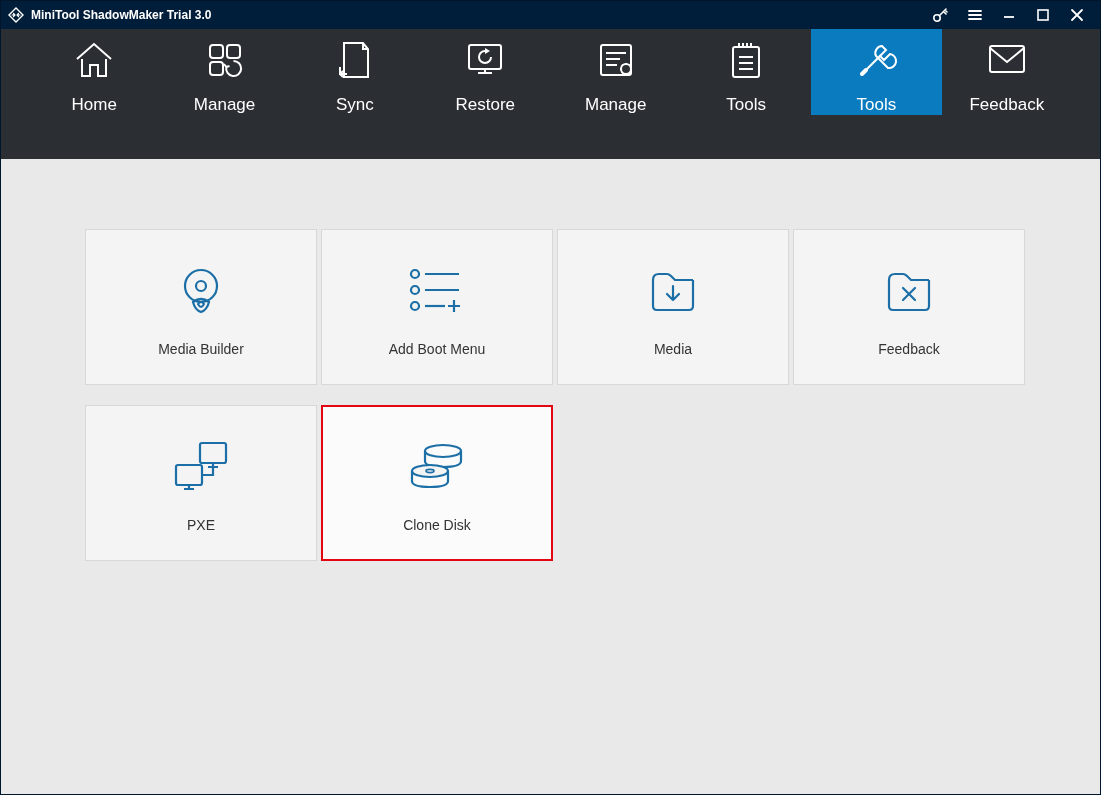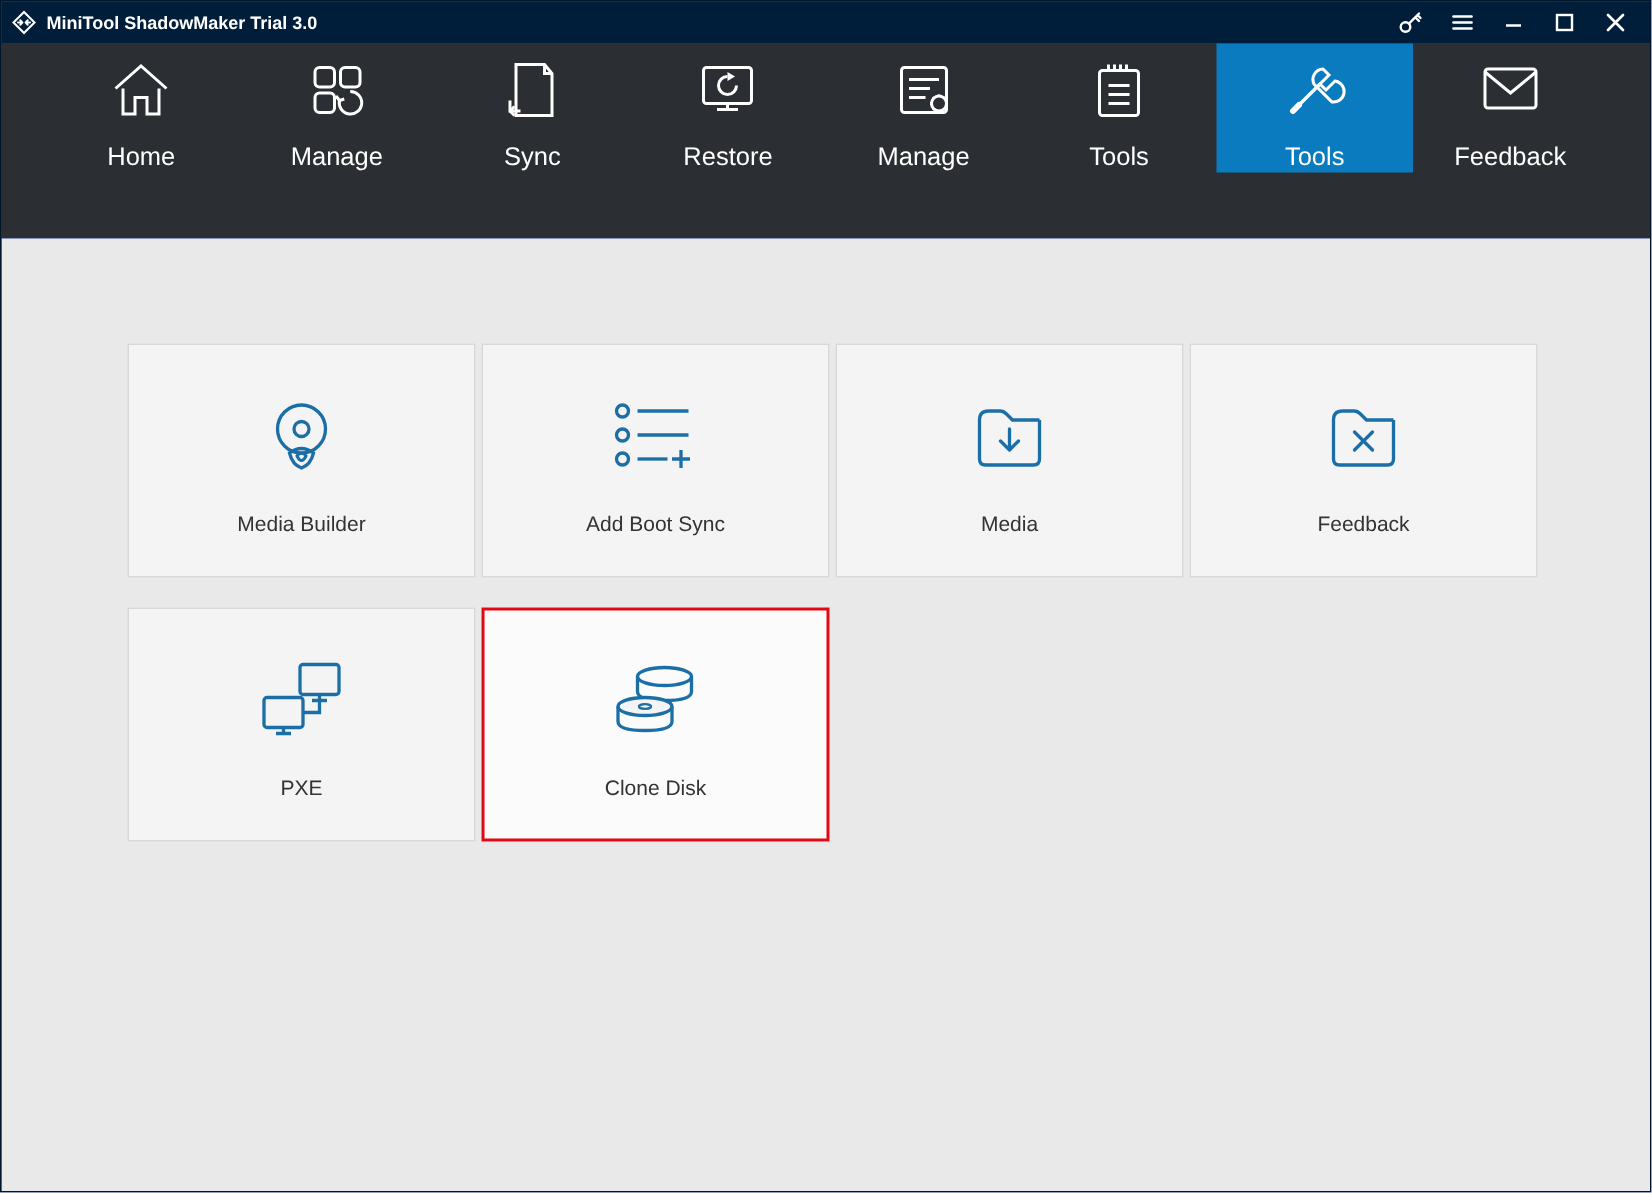--- a/index.html
+++ b/index.html
@@ -273,21 +273,21 @@
             <svg width="64" height="52" viewBox="0 0 64 52">
               <circle cx="10" cy="10" r="4" fill="none" stroke="#1b6fa6" stroke-width="2.2"></circle>
               <path d="M20 10 H54" stroke="#1b6fa6" stroke-width="2.2"></path>
               <circle cx="10" cy="26" r="4" fill="none" stroke="#1b6fa6" stroke-width="2.2"></circle>
               <path d="M20 26 H54" stroke="#1b6fa6" stroke-width="2.2"></path>
               <circle cx="10" cy="42" r="4" fill="none" stroke="#1b6fa6" stroke-width="2.2"></circle>
               <path d="M20 42 H40" stroke="#1b6fa6" stroke-width="2.2"></path>
               <path d="M49 36 V48 M43 42 H55" stroke="#1b6fa6" stroke-width="2.2"></path>
             </svg>
           </span>
-          <span class="tile-label">Add Boot Sync</span>
+          <span class="tile-label">Add Boot Menu</span>
         </div>
 
         <div class="tile">
           <span class="tile-icon">
             <svg width="52" height="48" viewBox="0 0 52 48">
               <path d="M6 14 L6 40 Q6 44 10 44 L42 44 Q46 44 46 40 L46 14" fill="none" stroke="#1b6fa6" stroke-width="2.2"></path>
               <path d="M6 14 Q6 8 12 8 L20 8 Q22 8 24 10 L28 14 L46 14" fill="none" stroke="#1b6fa6" stroke-width="2.2"></path>
               <path d="M26 20 V34 M26 34 L20 28 M26 34 L32 28" fill="none" stroke="#1b6fa6" stroke-width="2.2" stroke-linecap="round"></path>
             </svg>
           </span>

